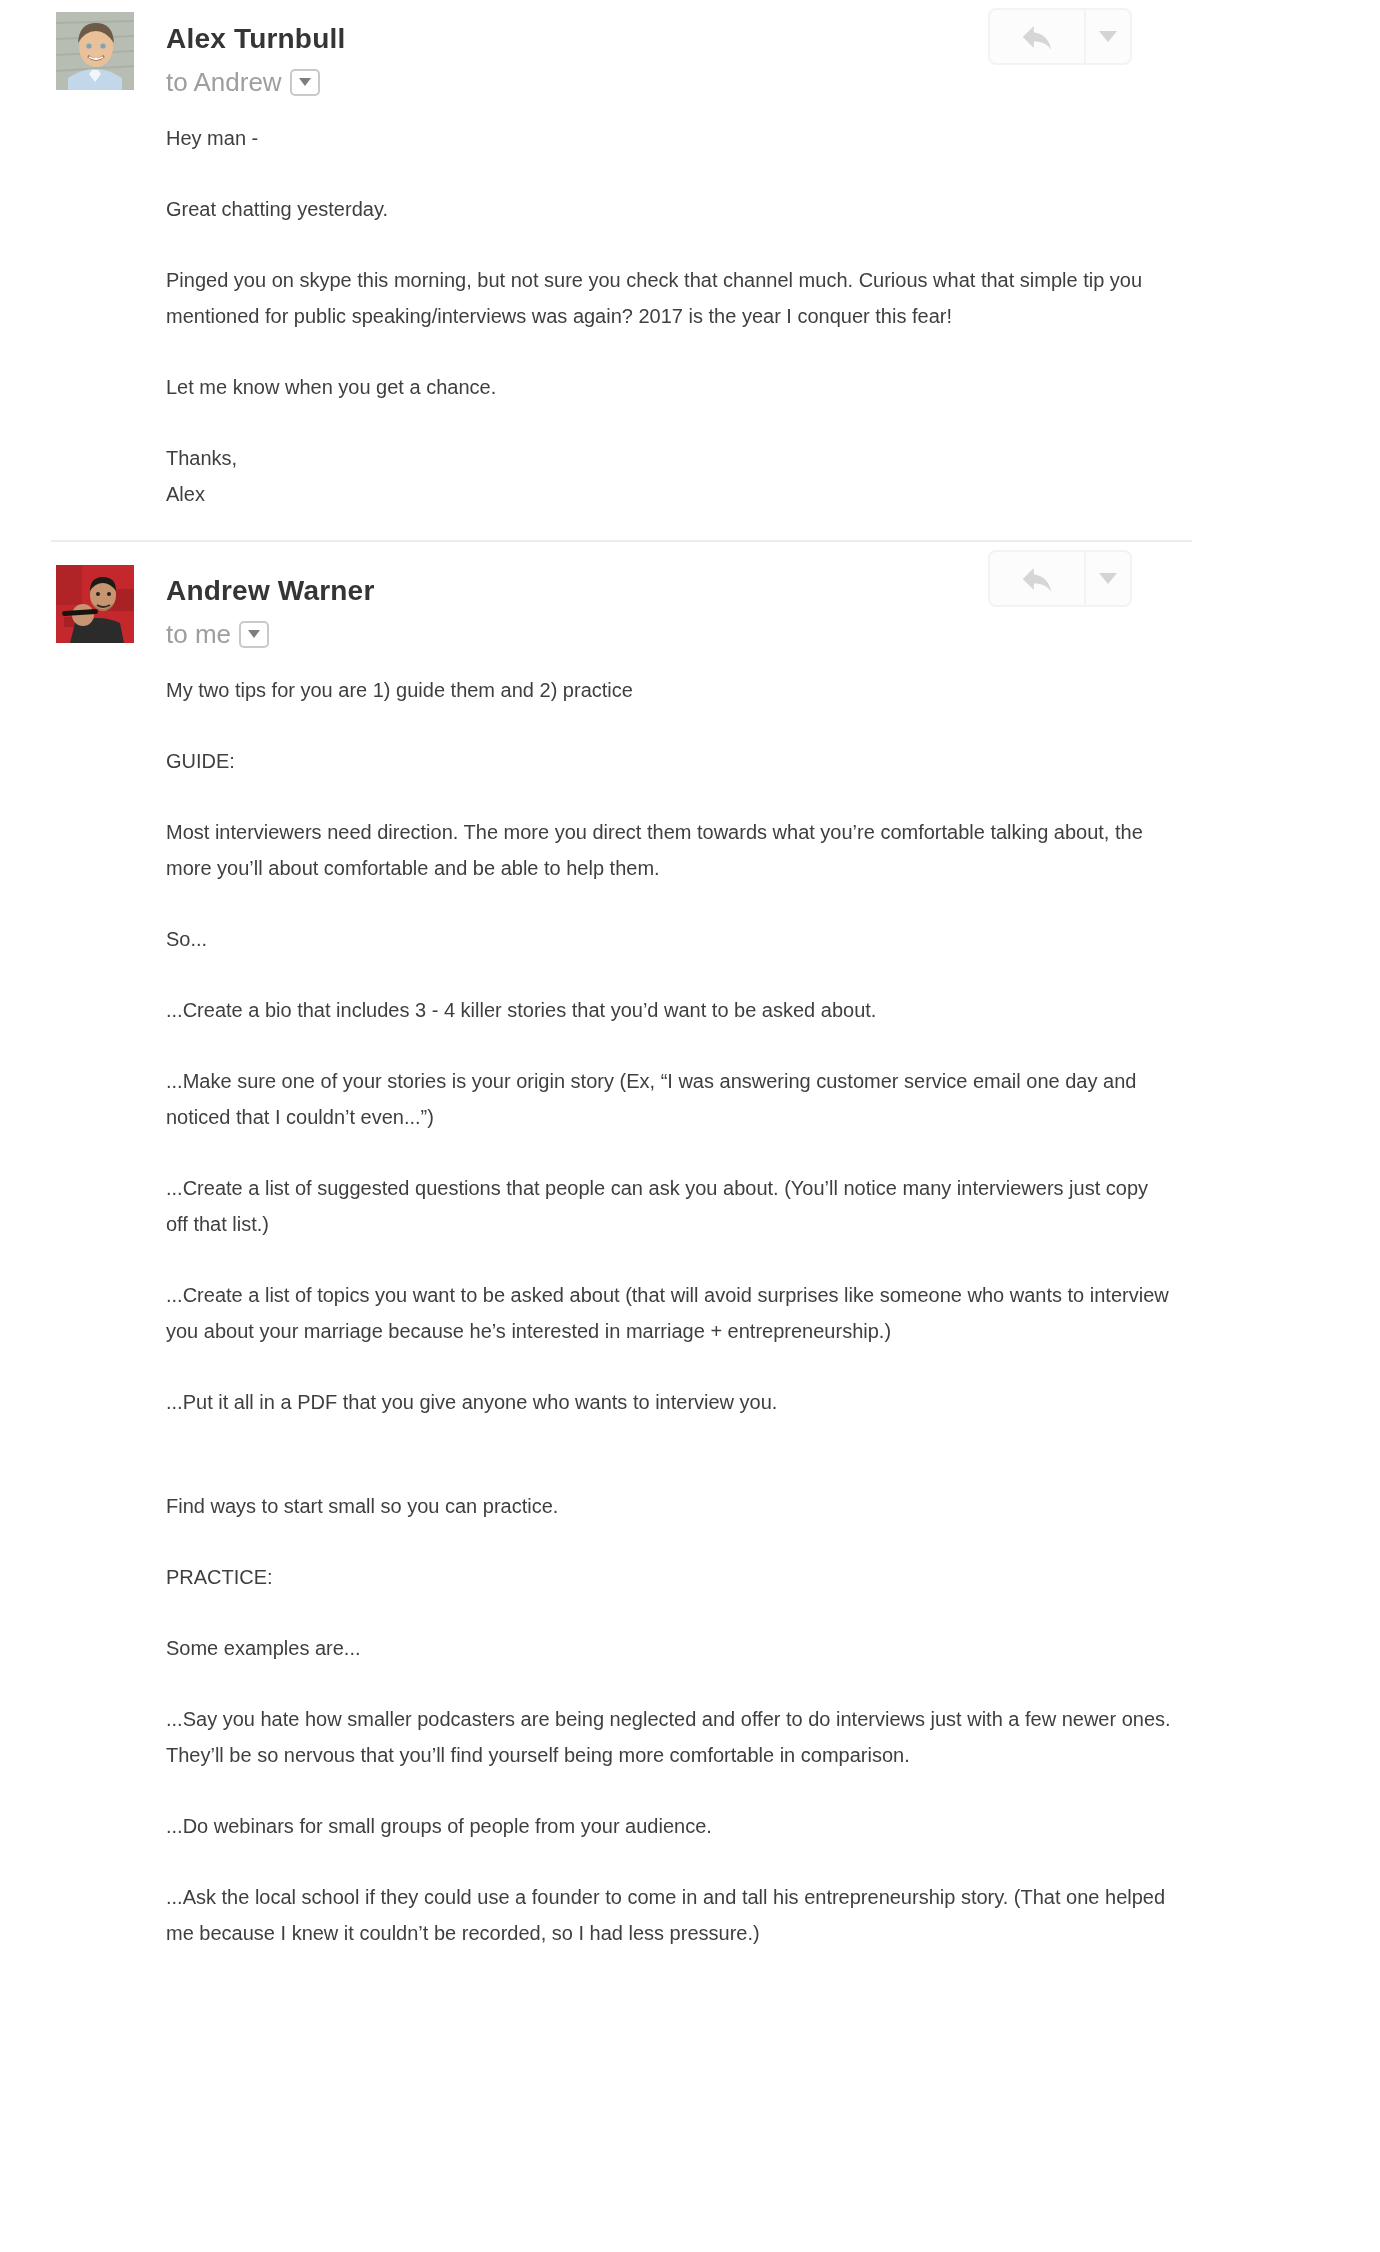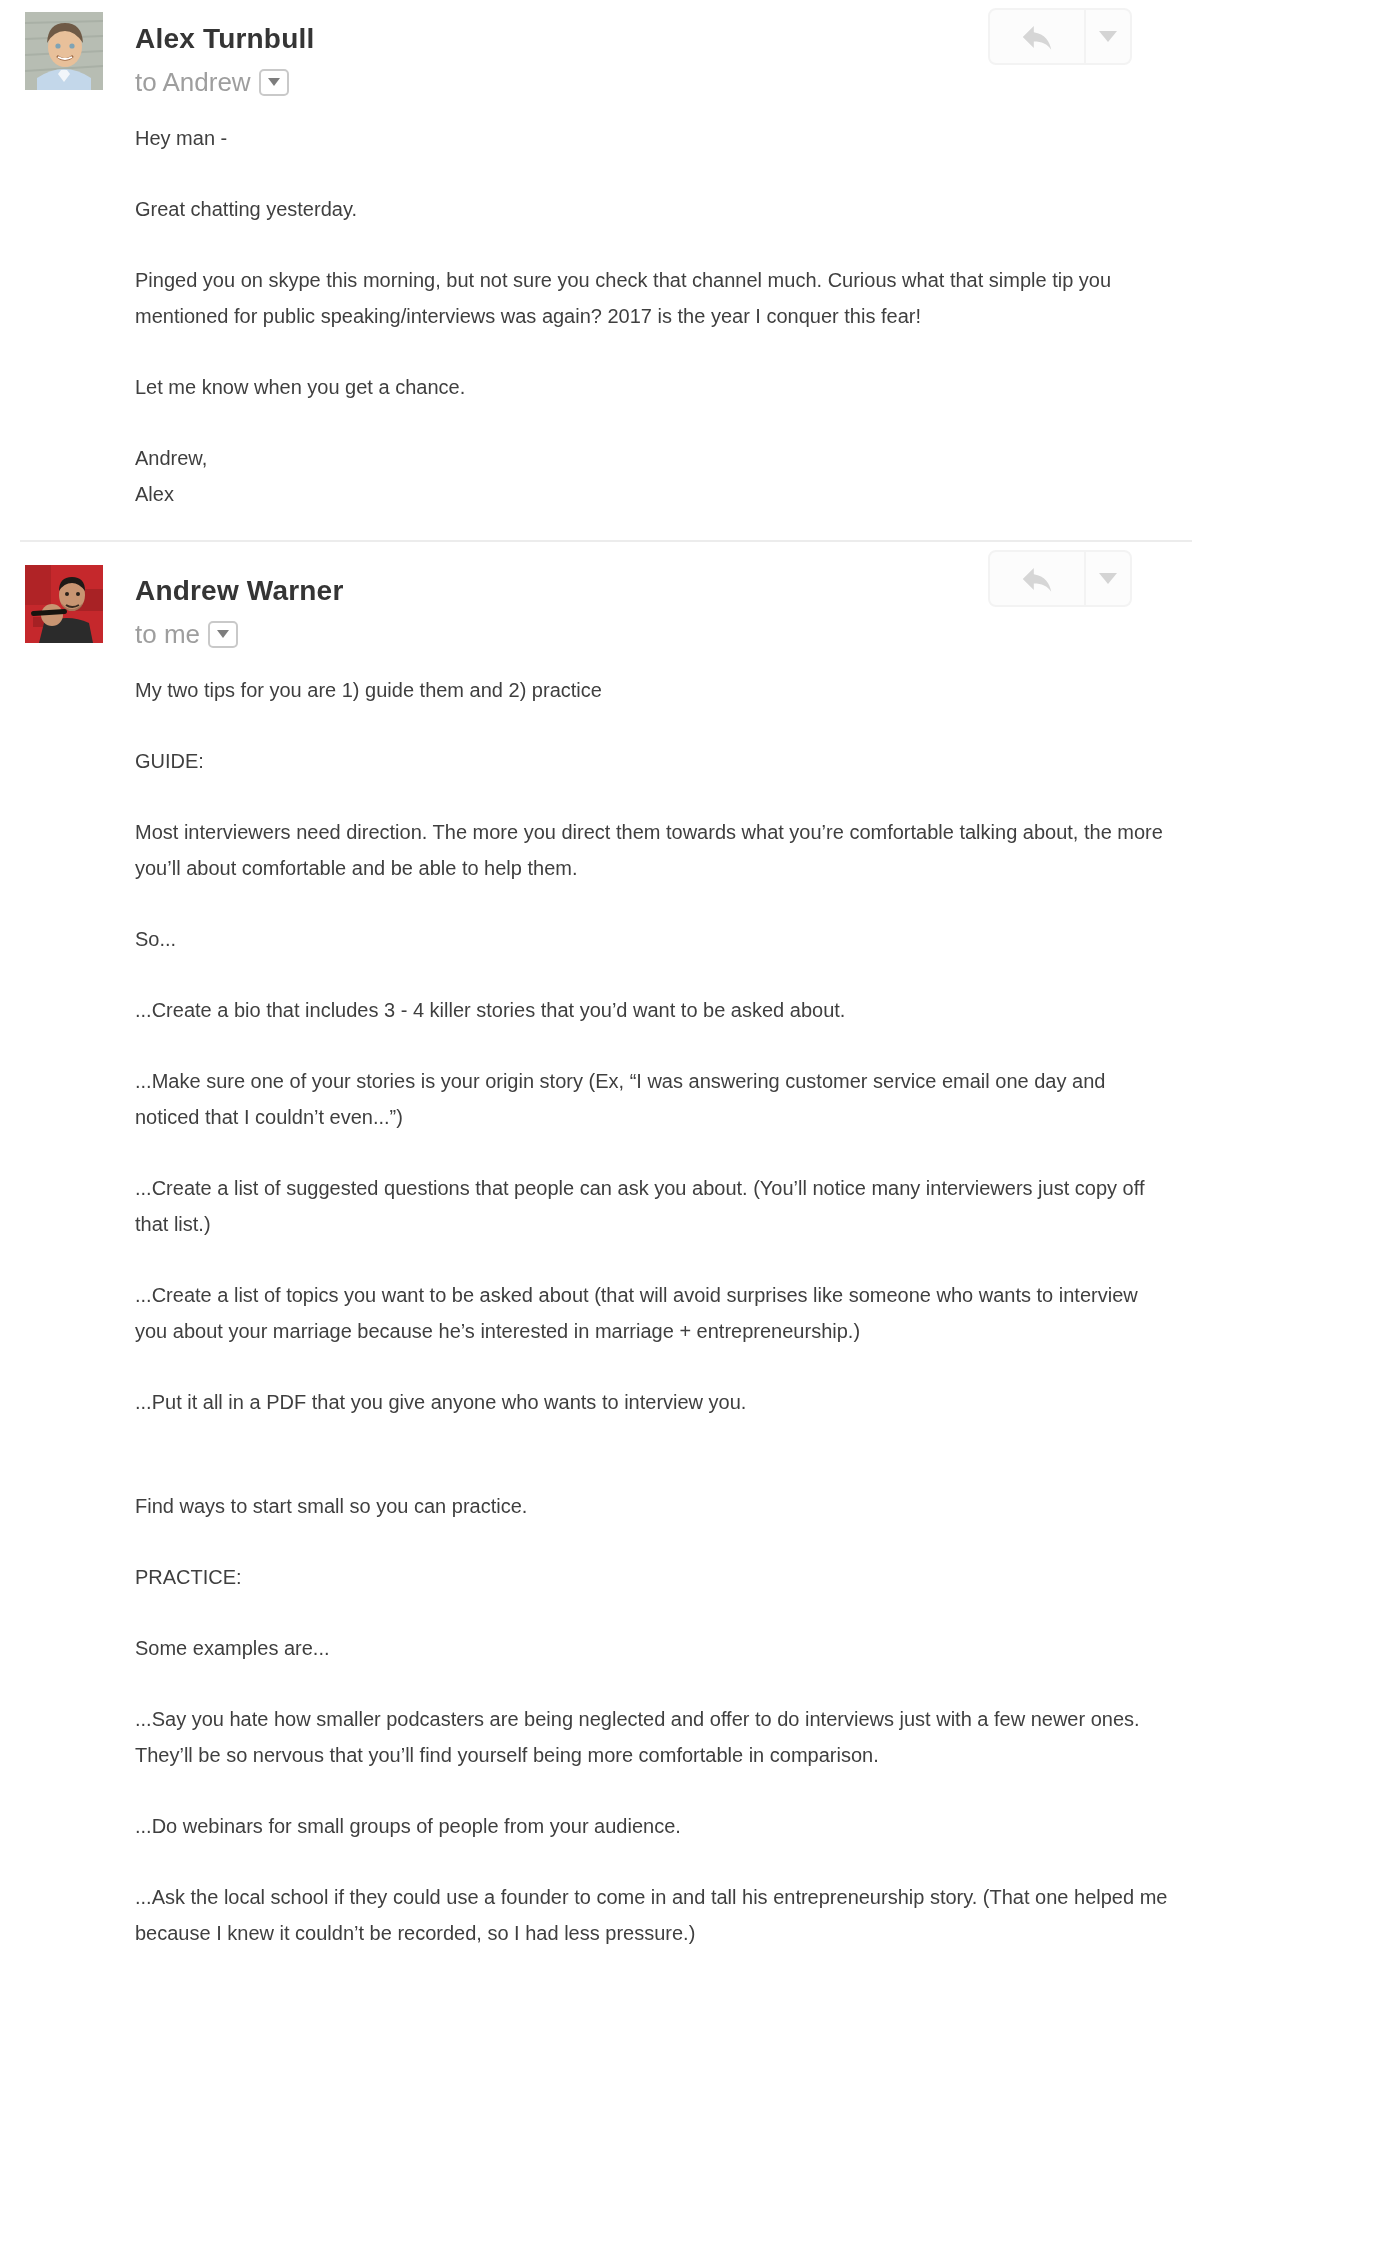--- a/index.html
+++ b/index.html
@@ -5,21 +5,21 @@
   * { box-sizing: border-box; }
   html, body {
     margin: 0;
     padding: 0;
     background: #ffffff;
     width: 1380px;
     font-family: "Liberation Sans", sans-serif;
   }
   body { min-height: 2252px; }
 
-  .thread { width: 1212px; position: relative; }
+  .thread { width: 1212px; position: relative; padding-left: 31px; }
 
   .message { position: relative; padding: 0 40px 0 135px; }
 
   .avatar {
     position: absolute;
     left: 25px;
     width: 78px;
     height: 78px;
     overflow: hidden;
     cursor: pointer;
@@ -160,21 +160,21 @@
           <span class="more-caret"></span>
         </button>
       </div>
     </div>
     <div class="msg-body">
         <div class="body-section">
           <p class="para">Hey man -</p>
           <p class="para">Great chatting yesterday.</p>
           <p class="para">Pinged you on skype this morning, but not sure you check that channel much. Curious what that simple tip you mentioned for public speaking/interviews was again? 2017 is the year I conquer this fear!</p>
           <p class="para">Let me know when you get a chance.</p>
-          <p class="para">Andrew,
+          <p class="para">Thanks,
 Alex</p>
         </div>
       </div>
   </div>
 
   <div class="divider"></div>
 
   <div class="message message--2">
     <div class="avatar">
       <svg viewBox="0 0 78 78" aria-hidden="true">

